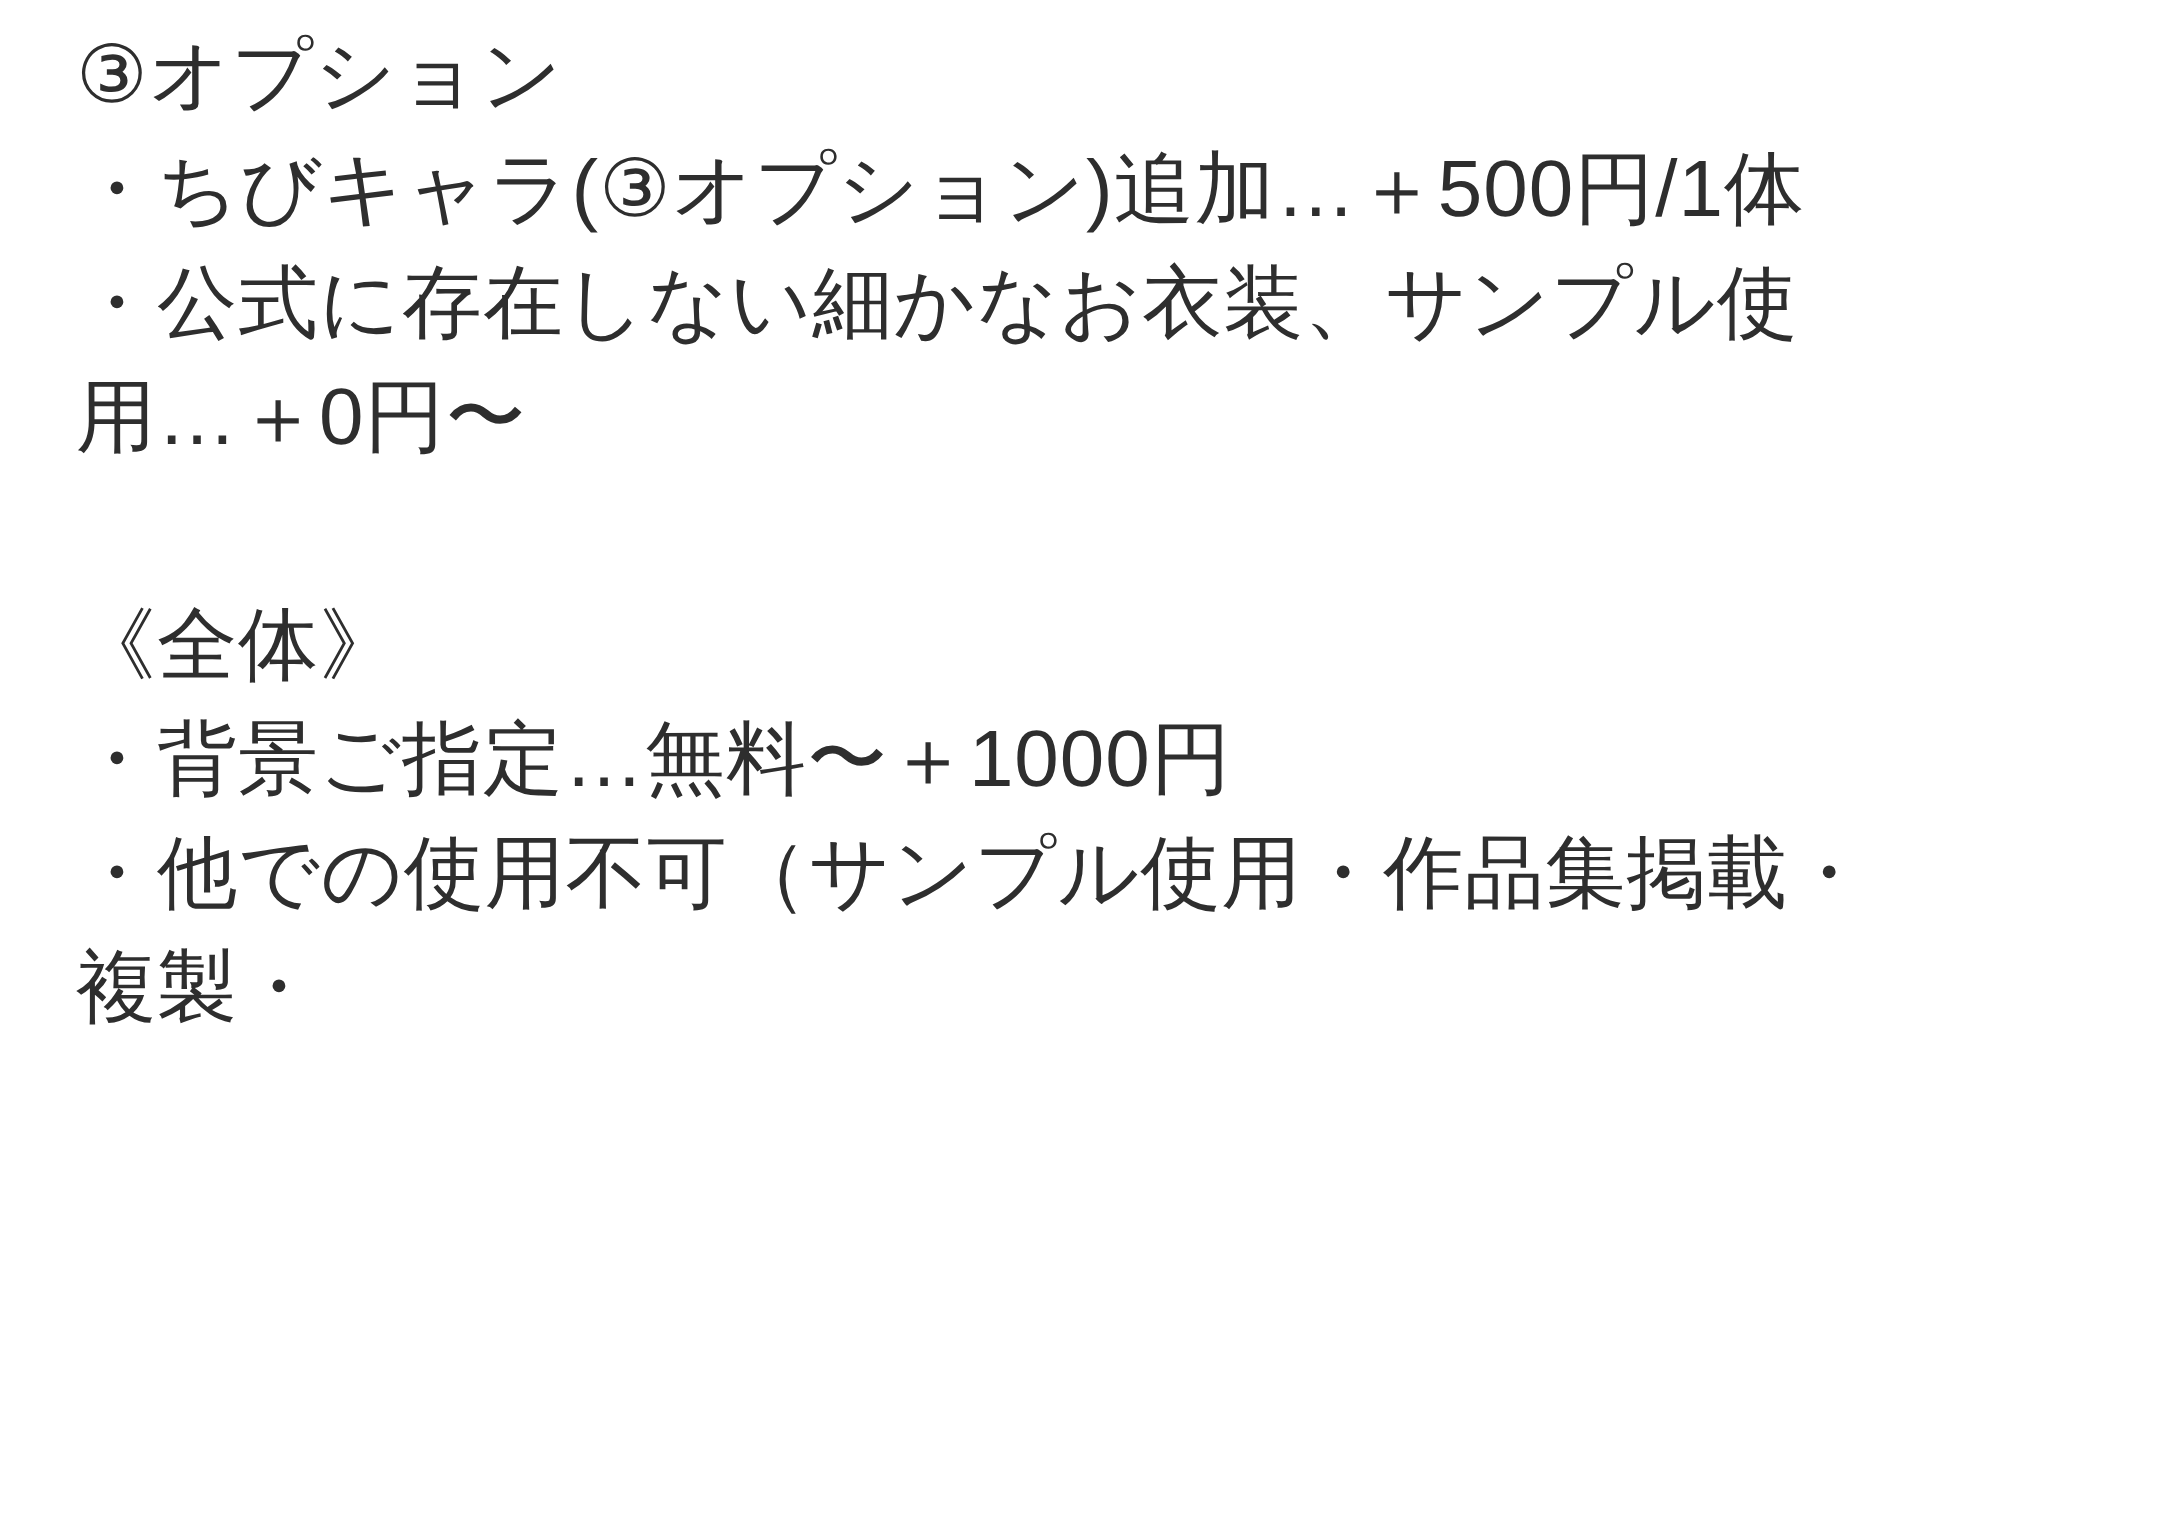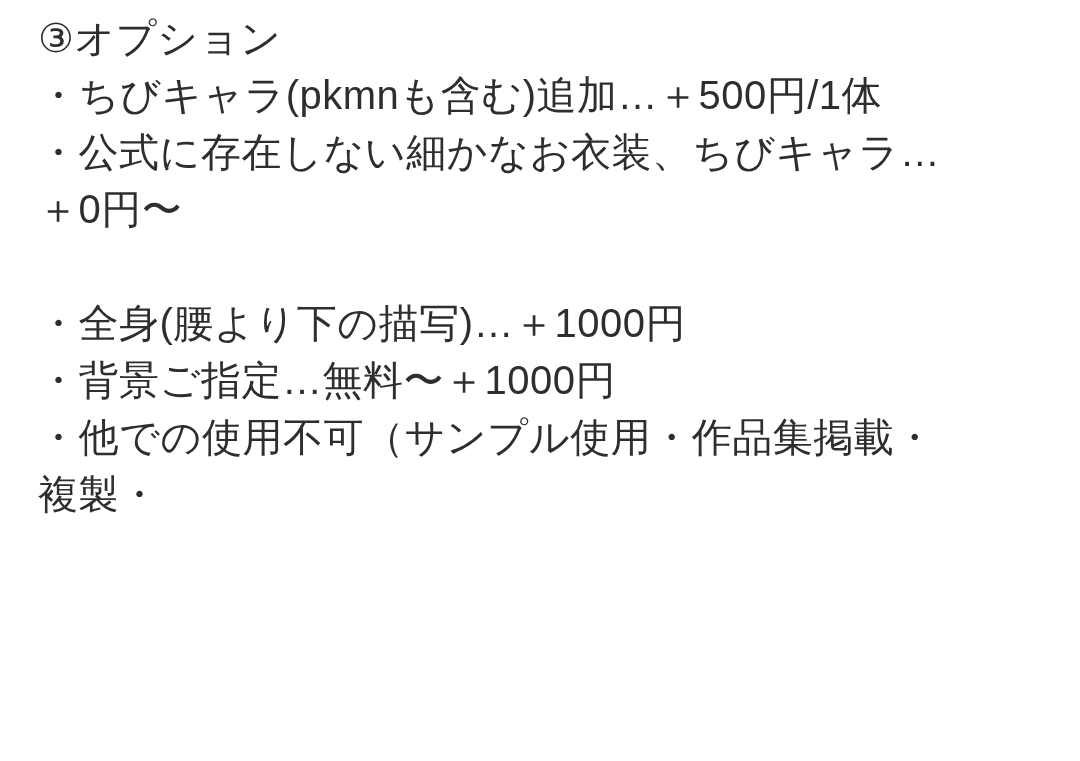--- a/index.html
+++ b/index.html
@@ -34,20 +34,20 @@
   }
   .line.blank {
     height: 57px;
   }
 </style>
 </head>
 <body>
 
 <div class="page">
   <div class="line heading">③オプション</div>
-  <div class="line">・ちびキャラ(pkmnも含む)追加…＋500円/1体</div>
-  <div class="line">・公式に存在しない細かなお衣装、ちびキャラ…＋0円〜</div>
+  <div class="line">・ちびキャラ(③オプション)追加…＋500円/1体</div>
+  <div class="line">・公式に存在しない細かなお衣装、サンプル使用…＋0円〜</div>
   <div class="line blank"></div>
-  <div class="line">・全身(腰より下の描写)…＋1000円</div>
+  <div class="line heading">《全体》</div>
   <div class="line">・背景ご指定…無料〜＋1000円</div>
   <div class="line">・他での使用不可（サンプル使用・作品集掲載・複製・</div>
 
 </div>
 
 </body></html>

